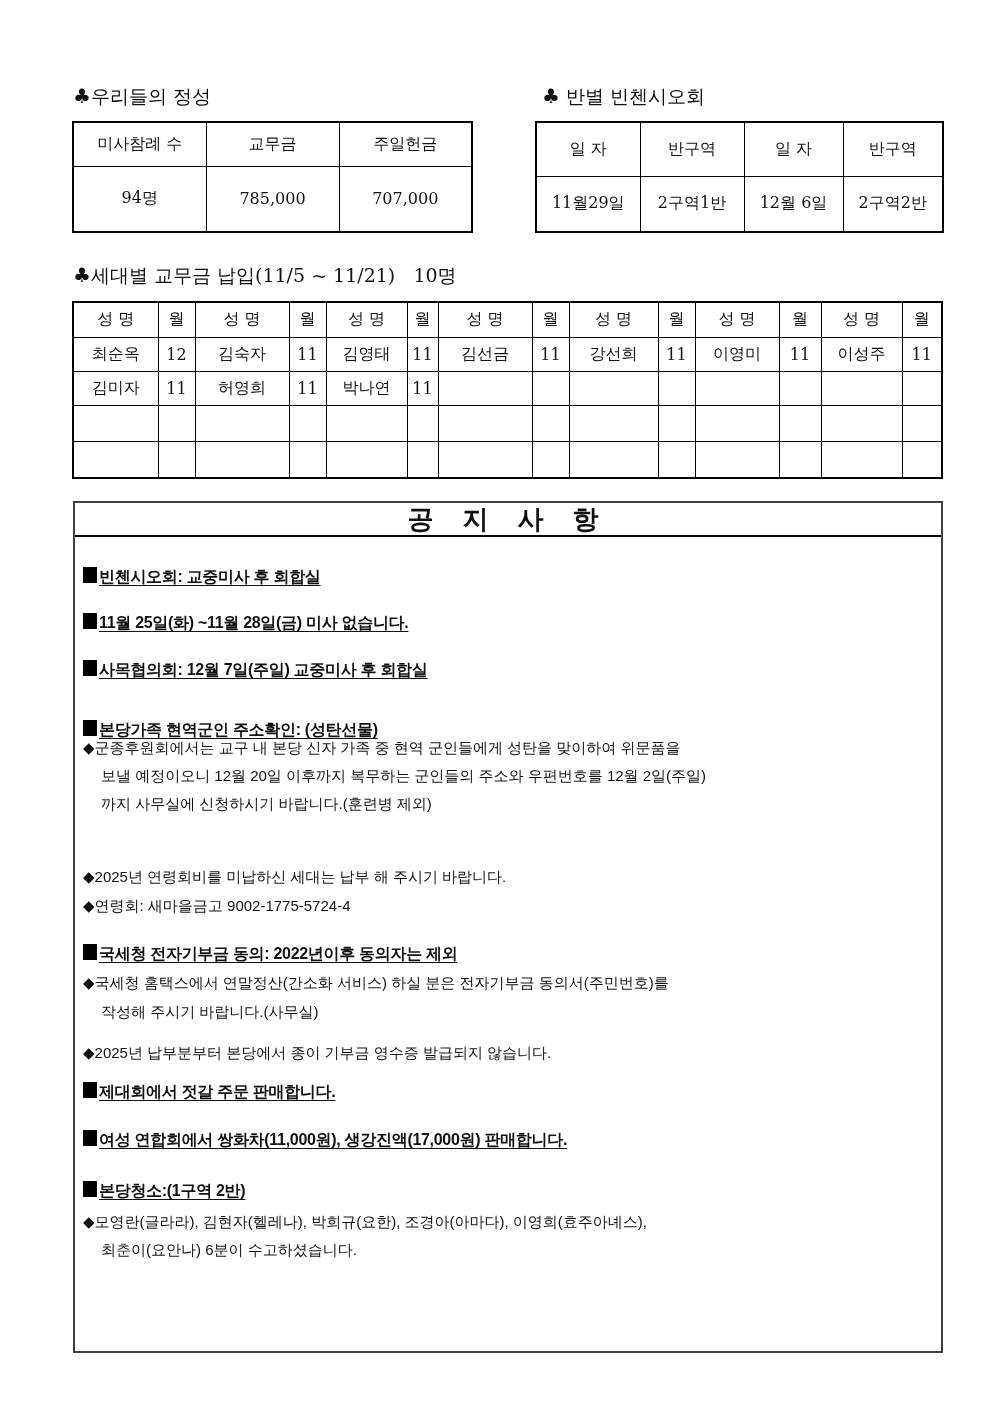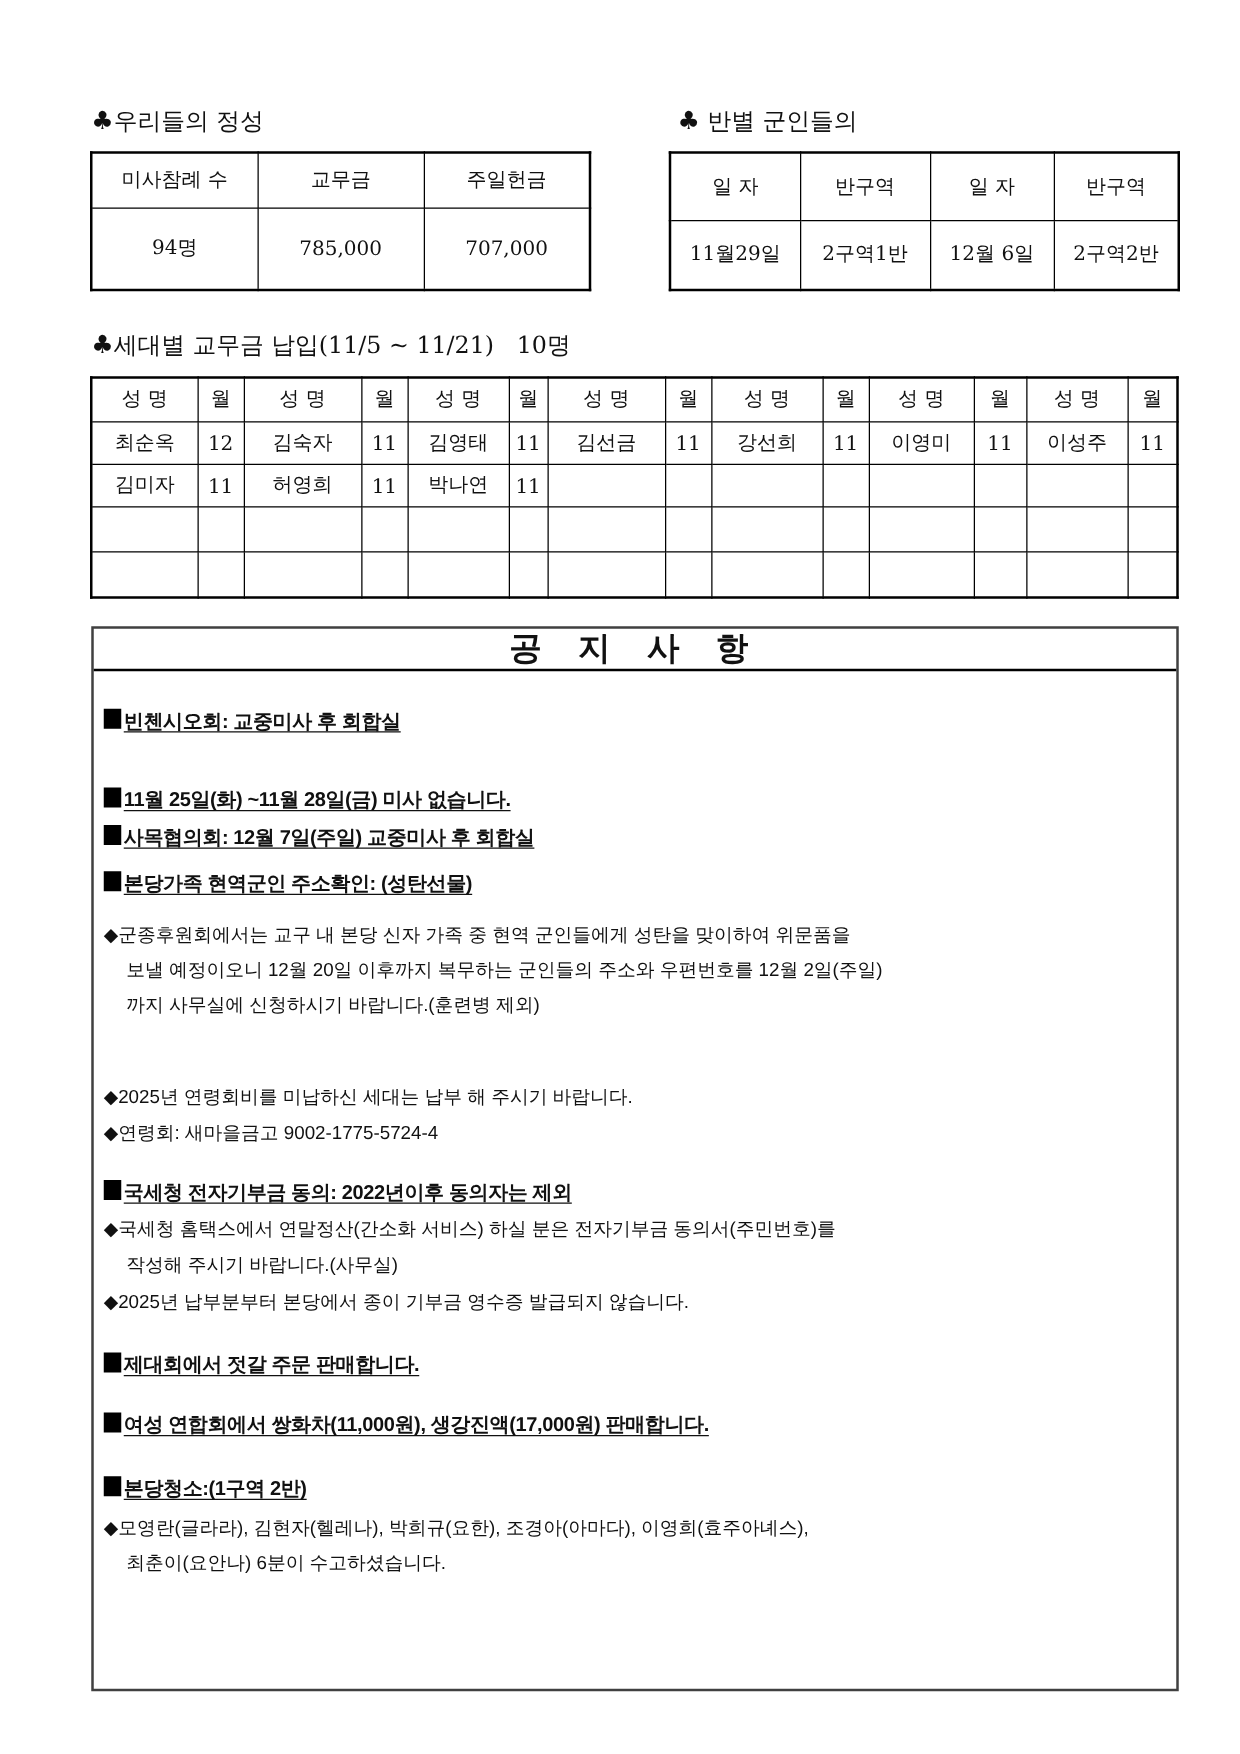--- a/index.html
+++ b/index.html
@@ -46,21 +46,21 @@
   </tr>
   <tr style="height:66px">
     <td>94명</td>
     <td>785,000</td>
     <td>707,000</td>
   </tr>
 </tbody>
   </table>
 
 <div class="abs sec-title" style="left:542px; top:84px;">
-  <span class="club">♣</span>&nbsp;<span>반별 군인들의</span>
+  <span class="club">♣</span>&nbsp;<span>반별 빈첸시오회</span>
 </div>
 <table class="grid thick" style="left:535px; top:121px; width:409px;">
   <colgroup>
       <col style="width:104px">
       <col style="width:104px">
       <col style="width:99px">
       <col style="width:100px">
     </colgroup>
   <tbody>
       <tr style="height:54px">
@@ -179,35 +179,35 @@
     <td></td>
         <td></td>
   </tr>
 </tbody>
   </table>
 
 <div class="notice-box">
   <div class="notice-head">공 지 사 항</div>
 
   <div class="item-title" style="top:64px;"><span class="sq"></span><span>빈첸시오회: 교중미사 후 회합실</span></div>
-  <div class="item-title" style="top:127px;"><span class="sq"></span><span>11월 25일(화) ~11월 28일(금) 미사 없습니다.</span></div>
+  <div class="item-title" style="top:110px;"><span class="sq"></span><span>11월 25일(화) ~11월 28일(금) 미사 없습니다.</span></div>
   <div class="item-title" style="top:157px;"><span class="sq"></span><span>사목협의회: 12월 7일(주일) 교중미사 후 회합실</span></div>
 
-  <div class="item-title" style="top:194px;"><span class="sq"></span><span>본당가족 현역군인 주소확인: (성탄선물)</span></div>
+  <div class="item-title" style="top:217px;"><span class="sq"></span><span>본당가족 현역군인 주소확인: (성탄선물)</span></div>
   <div class="line" style="top:236px;">◆군종후원회에서는 교구 내 본당 신자 가족 중 현역 군인들에게 성탄을 맞이하여 위문품을</div>
   <div class="line cont" style="top:264px;">보낼 예정이오니 12월 20일 이후까지 복무하는 군인들의 주소와 우편번호를 12월 2일(주일)</div>
   <div class="line cont" style="top:292px;">까지 사무실에 신청하시기 바랍니다.(훈련병 제외)</div>
 
   <div class="line" style="top:365px;">◆2025년 연령회비를 미납하신 세대는 납부 해 주시기 바랍니다.</div>
   <div class="line" style="top:394px;">◆연령회: 새마을금고 9002-1775-5724-4</div>
 
   <div class="item-title" style="top:441px;"><span class="sq"></span><span>국세청 전자기부금 동의: 2022년이후 동의자는 제외</span></div>
   <div class="line cont" style="top:500px;">작성해 주시기 바랍니다.(사무실)</div>
   <div class="line" style="top:471px;">◆국세청 홈택스에서 연말정산(간소화 서비스) 하실 분은 전자기부금 동의서(주민번호)를</div>
-  <div class="line" style="top:529px;">◆2025년 납부분부터 본당에서 종이 기부금 영수증 발급되지 않습니다.</div>
+  <div class="line" style="top:541px;">◆2025년 납부분부터 본당에서 종이 기부금 영수증 발급되지 않습니다.</div>
 
   <div class="item-title" style="top:579px;"><span class="sq"></span><span>제대회에서 젓갈 주문 판매합니다.</span></div>
 
   <div class="item-title" style="top:627px;"><span class="sq"></span><span>여성 연합회에서 쌍화차(11,000원), 생강진액(17,000원) 판매합니다.</span></div>
 
   <div class="item-title" style="top:678px;"><span class="sq"></span><span>본당청소:(1구역 2반)</span></div>
   <div class="line" style="top:710px;">◆모영란(글라라), 김현자(헬레나), 박희규(요한), 조경아(아마다), 이영희(효주아녜스),</div>
   <div class="line cont" style="top:738px;text-align:center;">최춘이(요안나) 6분이 수고하셨습니다.</div>
 </div>
 

